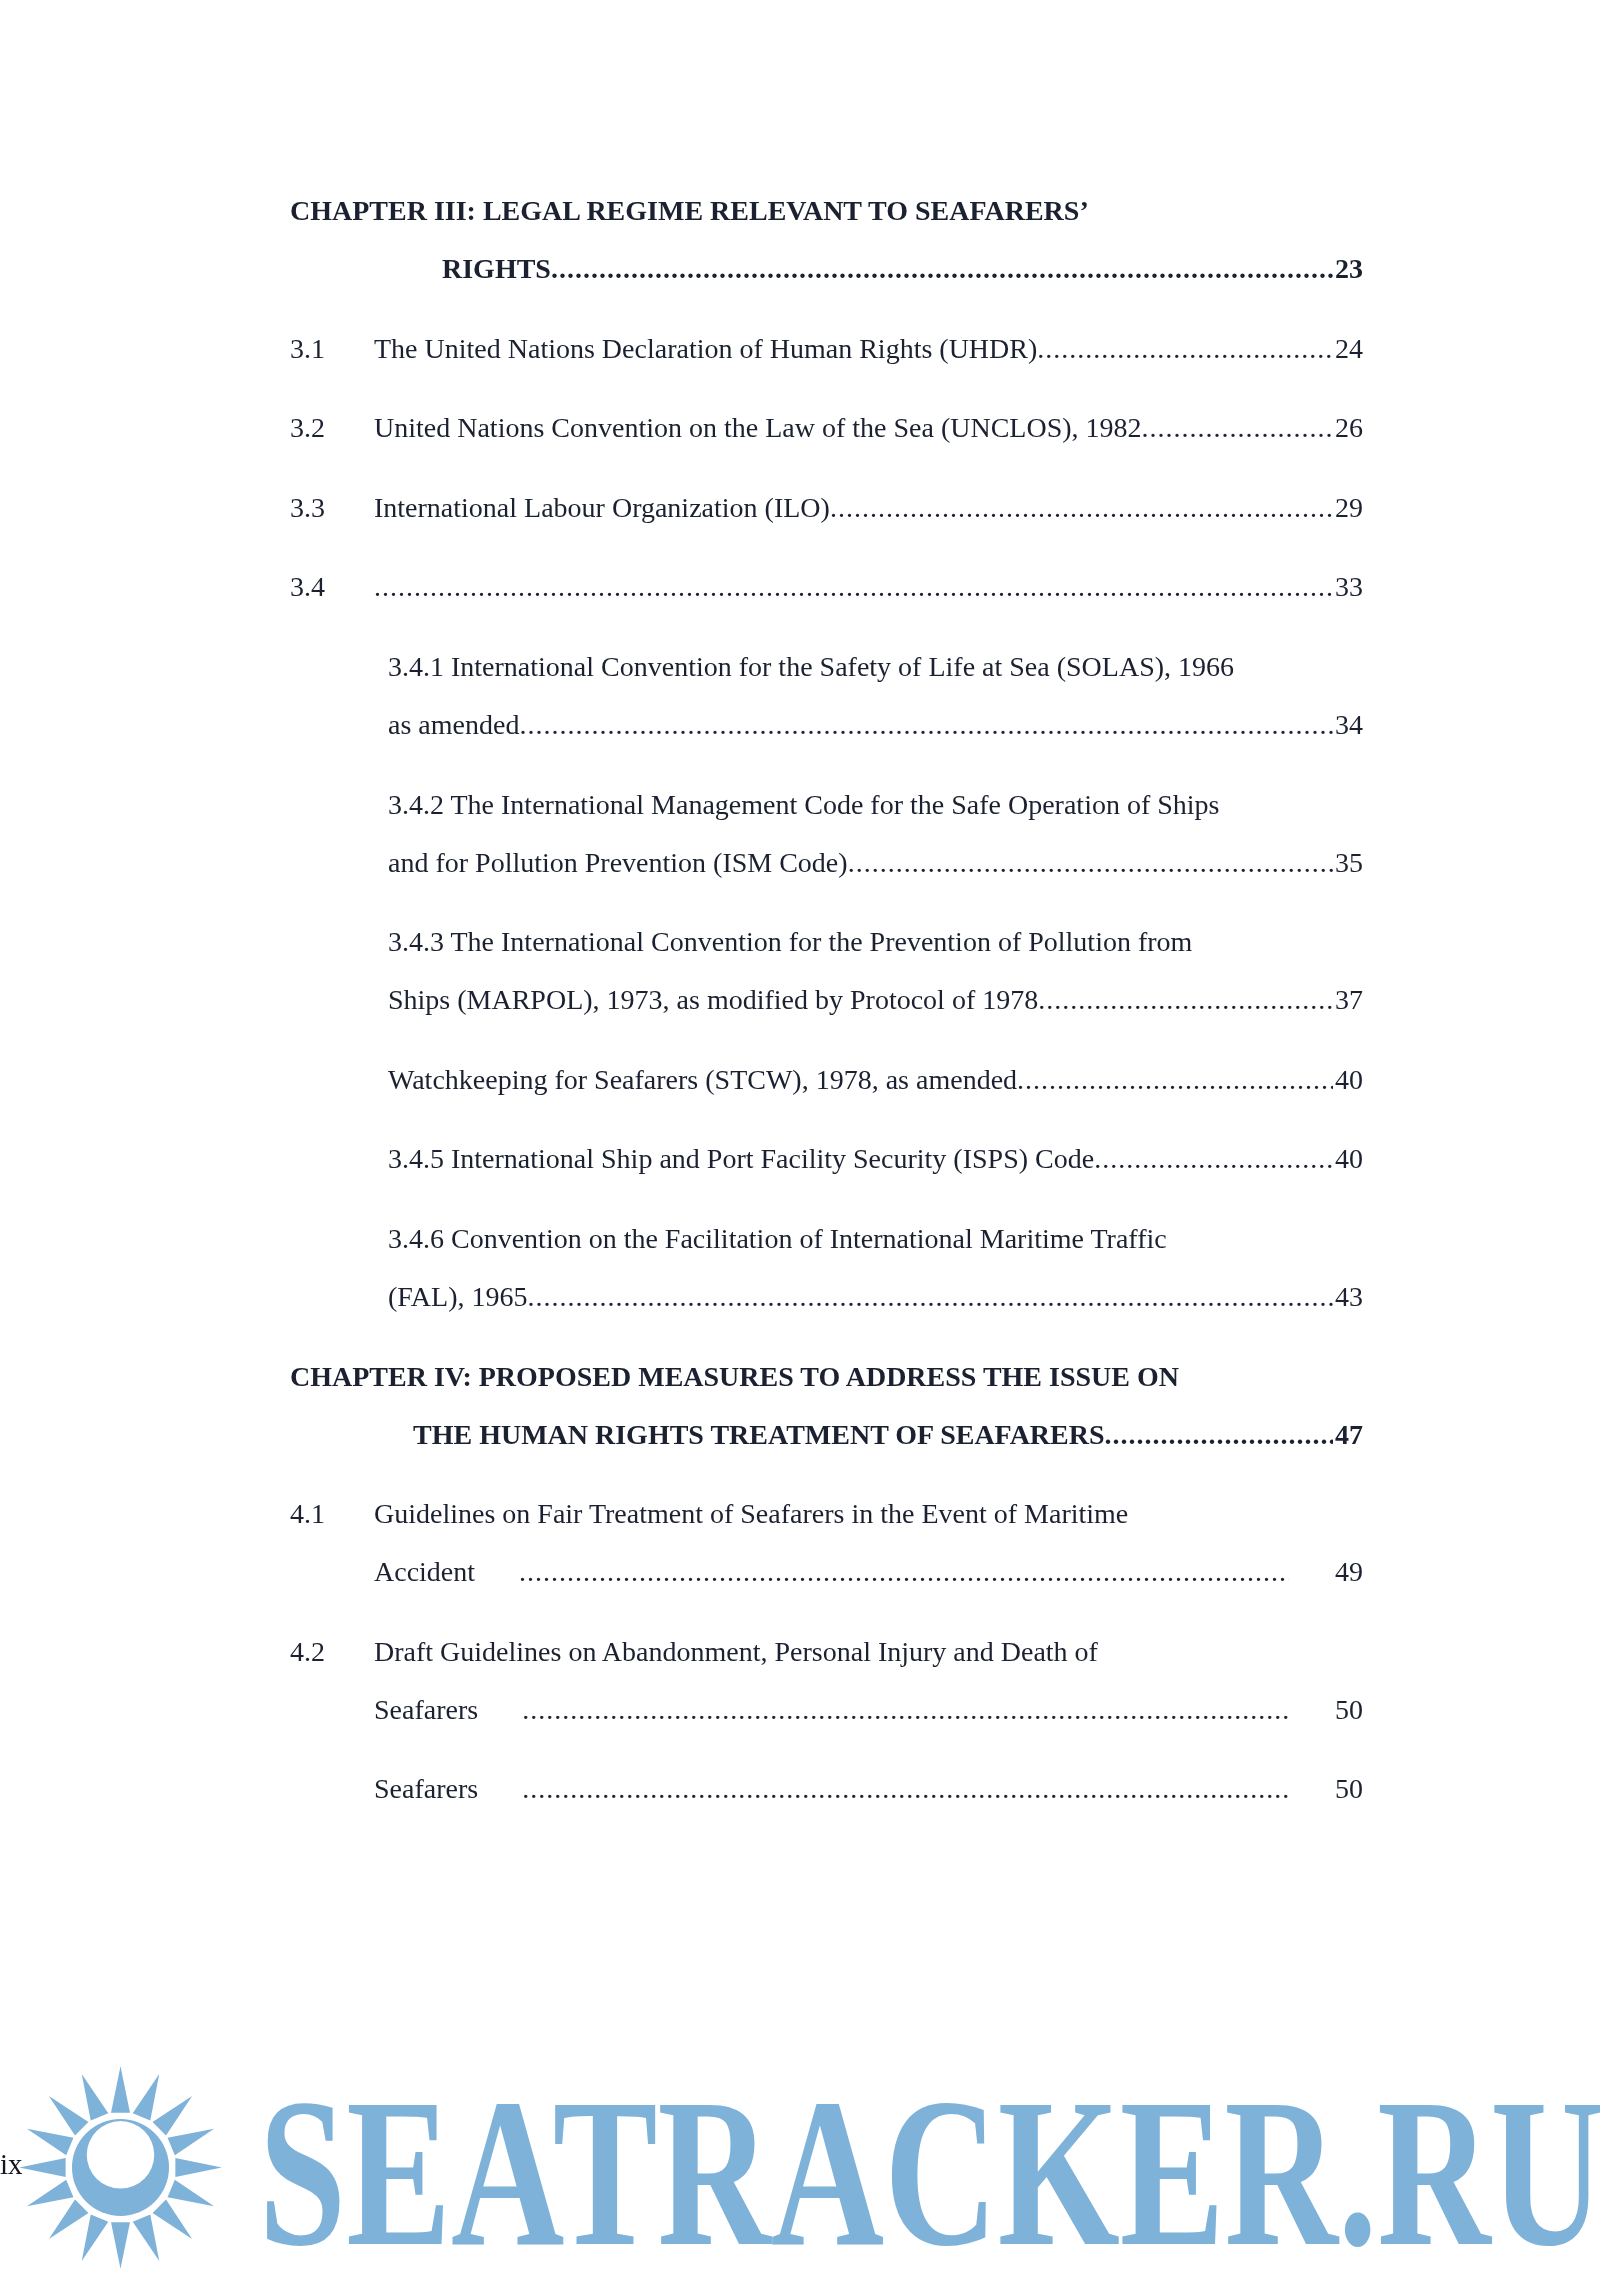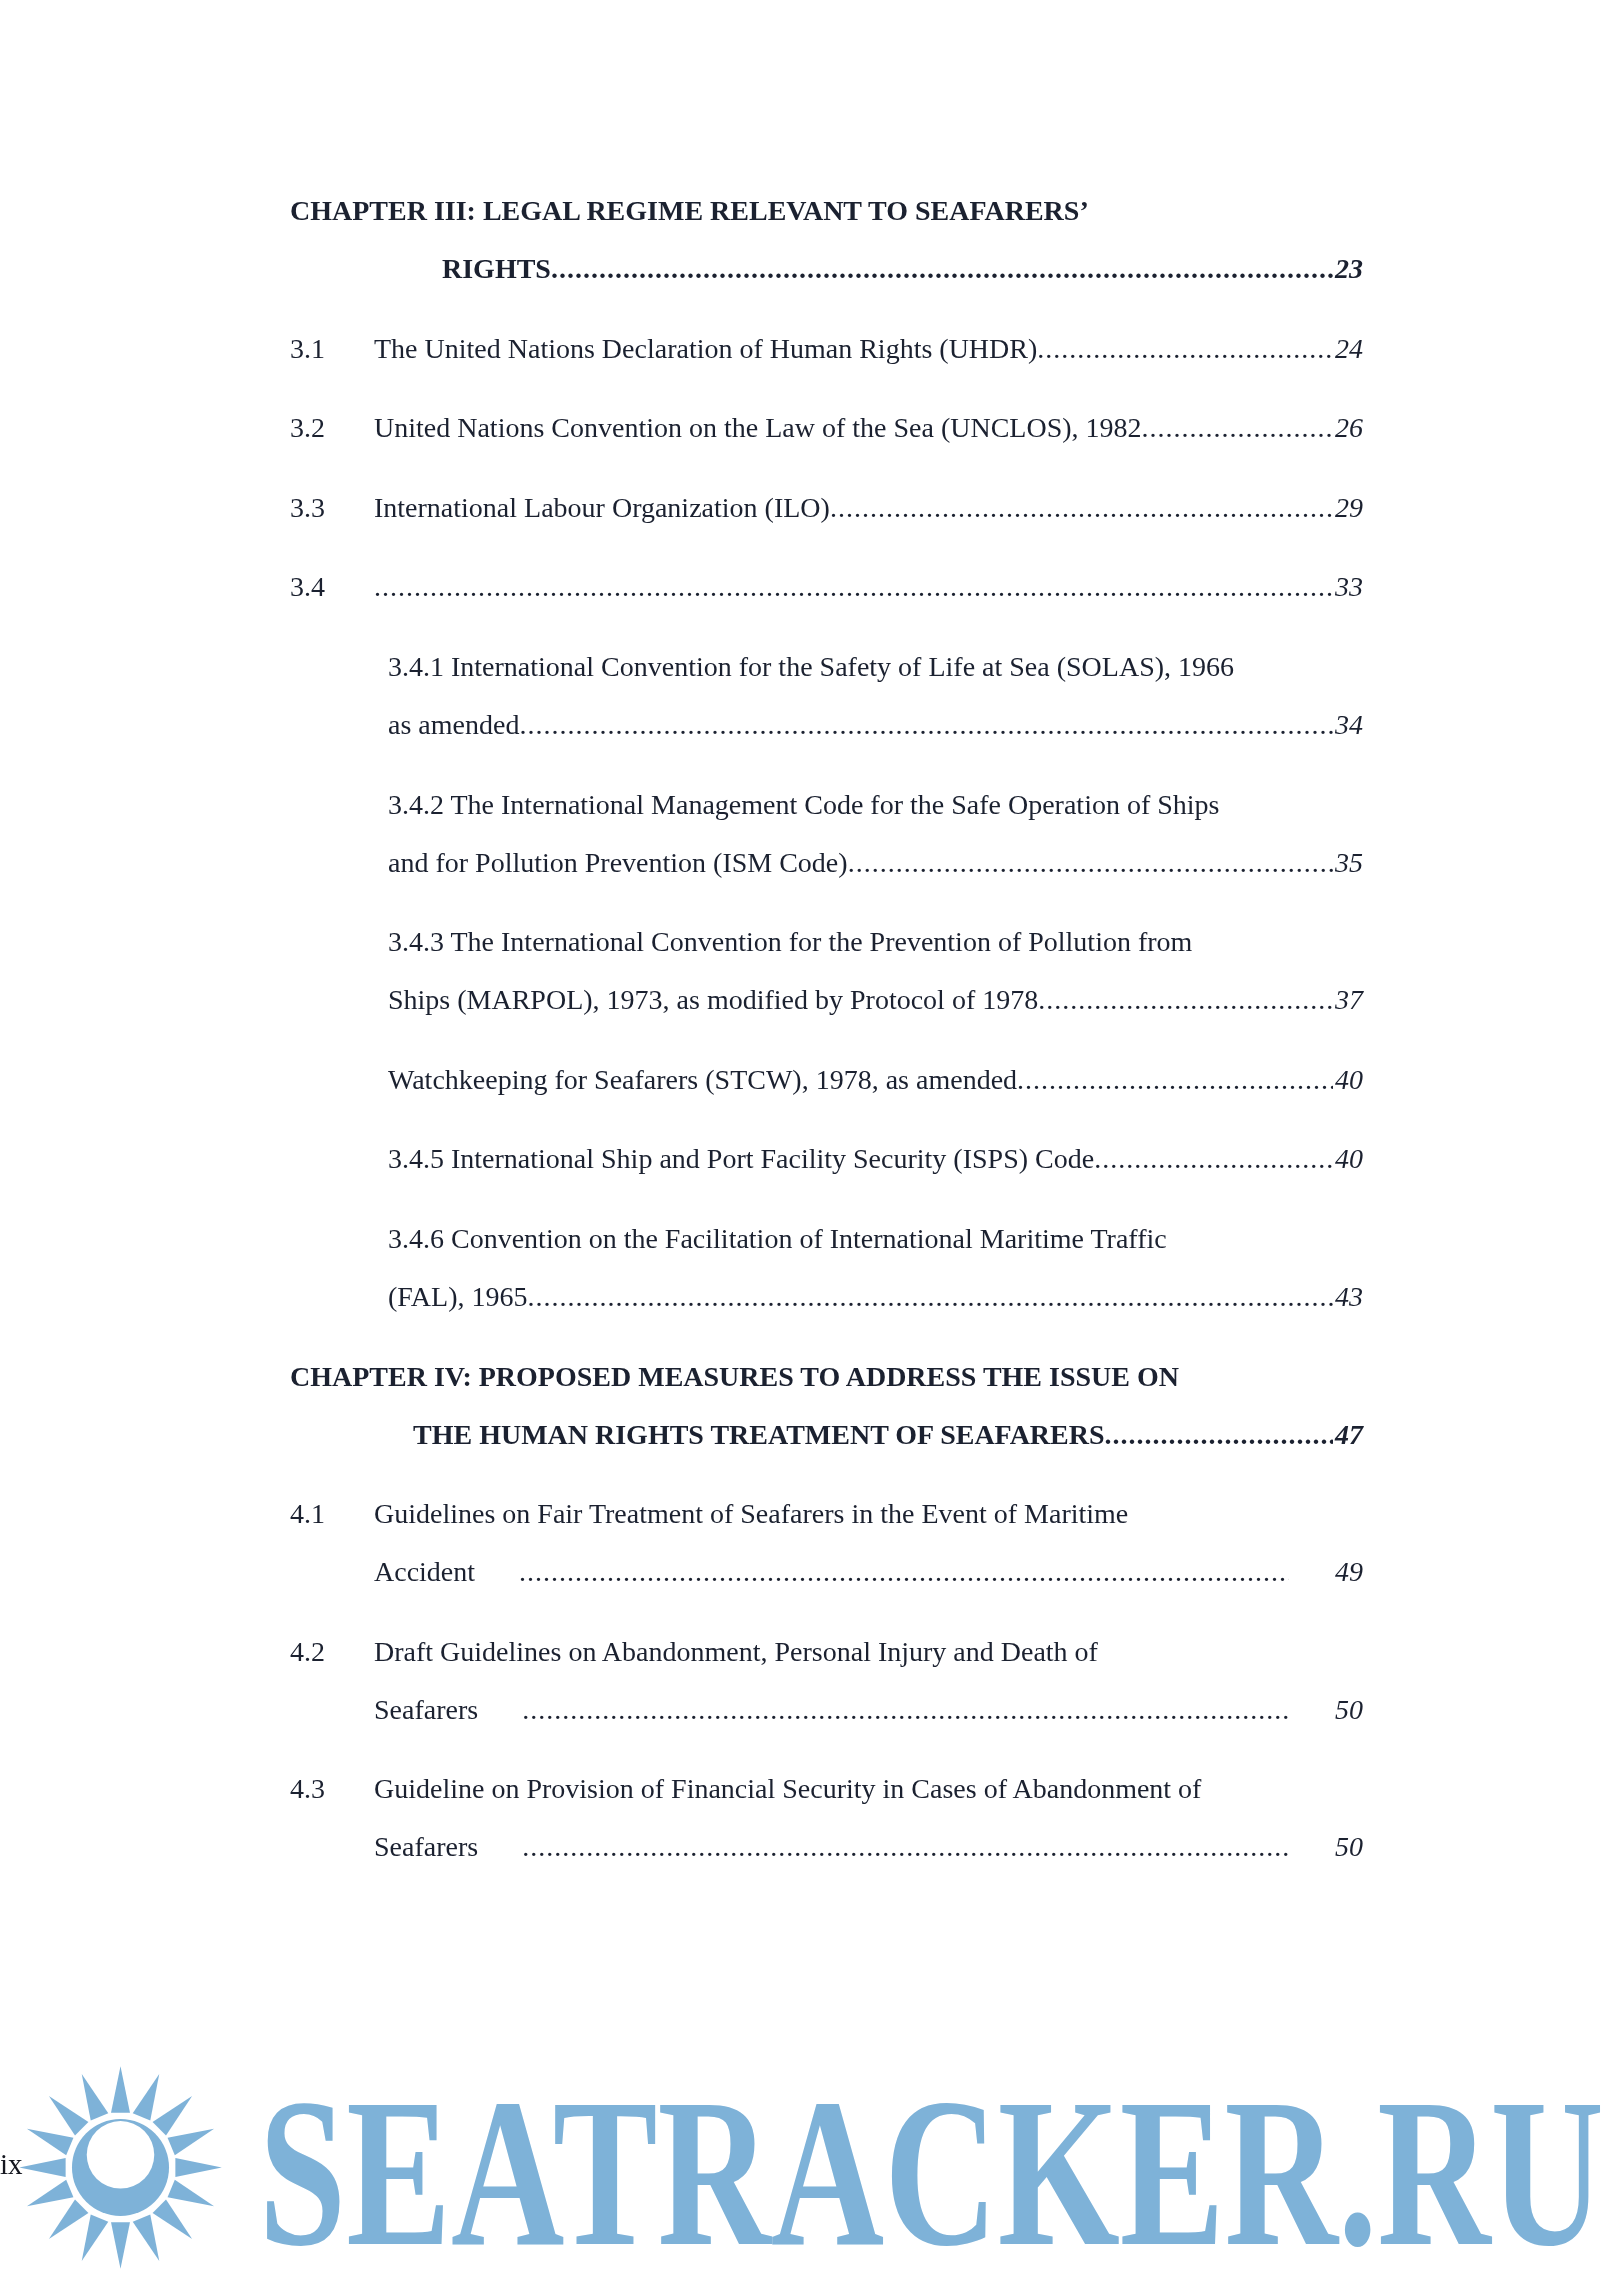--- a/index.html
+++ b/index.html
@@ -32,21 +32,21 @@
   .dots {
     flex:1 1 0;
     min-width:9.8px;
     overflow:hidden;
     white-space:nowrap;
   }
   .dots::after {
     content:"..............................................................................................................................................................................................................";
     letter-spacing:1px;
   }
-  .pg { flex:0 0 auto; padding-left:2px;font-style:italic; }
+  .pg { flex:0 0 auto; padding-left:2px; }
   .page-number {
     position:absolute;
     top:2148px; left:0; width:100%;
     text-align:left;
     font-size:29px;
     z-index:3;
     color:#14161f;
   }
   .watermark {
     position:absolute;
@@ -199,24 +199,20 @@
       <span class="txt">Draft Guidelines on Abandonment, Personal Injury and Death of</span>
     </div>
     <div class="line hang">
       <span class="txt">Seafarers</span>
       <span class="dots"></span>
       <span class="pg">50</span>
     </div>
   </div>
 
   <div class="entry item">
-    <div class="line">
-      <span class="num">4.3</span>
-      <span class="txt">Guideline on Provision of Financial Security in Cases of Abandonment of</span>
-    </div>
     <div class="line hang">
       <span class="txt">Seafarers</span>
       <span class="dots"></span>
       <span class="pg">50</span>
     </div>
   </div>
 
 </div>
 
 <div class="watermark">

